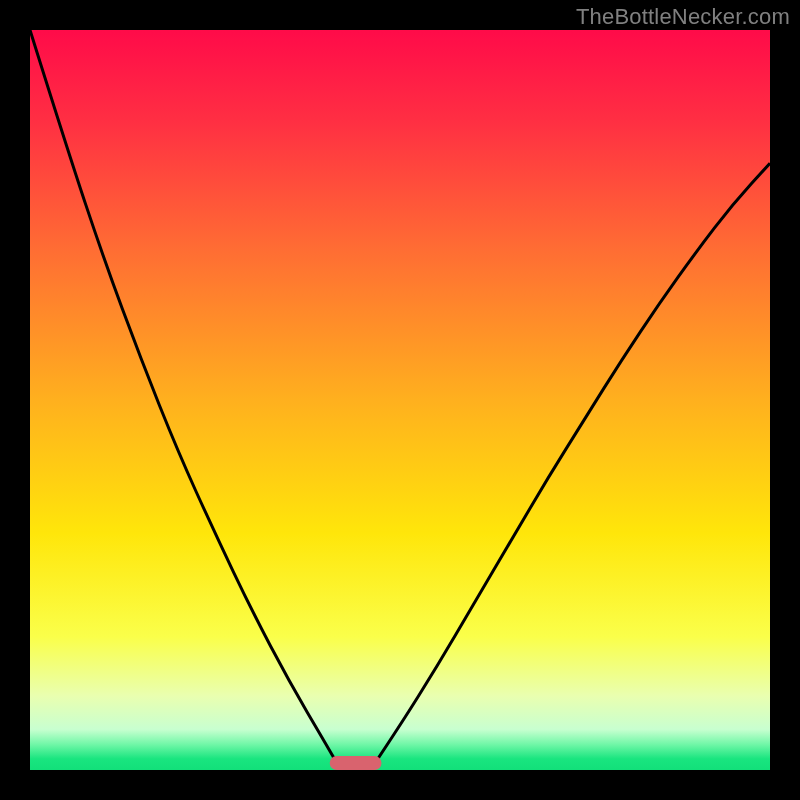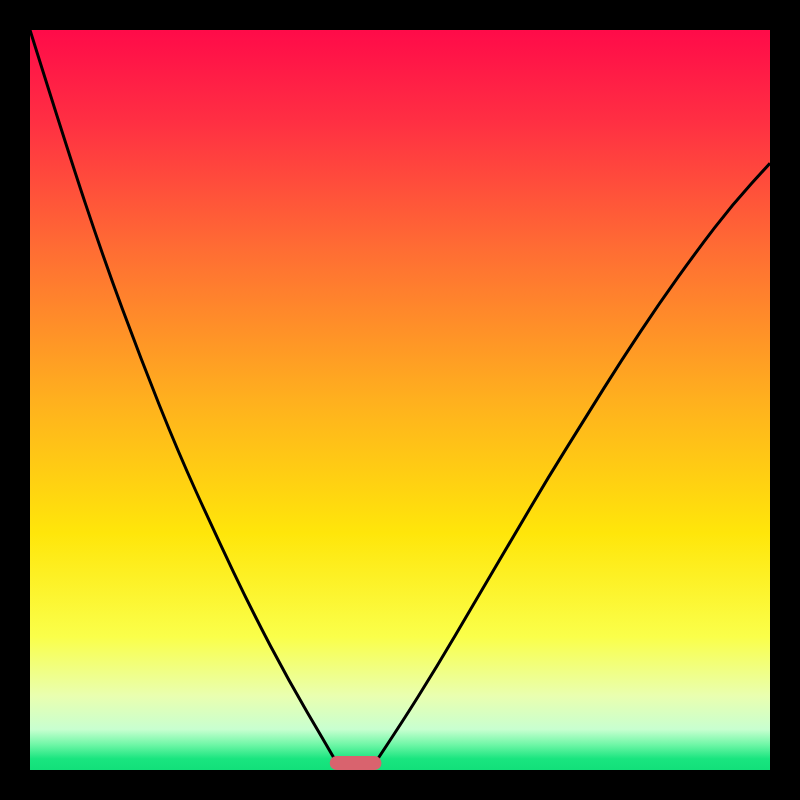--- a/index.html
+++ b/index.html
@@ -33,20 +33,21 @@
     font-size: 22px;
     font-weight: 500;
     letter-spacing: 0.2px;
   }
   svg { display: block; }
 </style>
 </head>
 <body>
 
 <div class="frame">
+  <div class="attribution">TheBottleNecker.com</div>
 
   <div class="plot">
     <svg id="svg" width="740" height="740" viewBox="0 0 740 740">
       <defs>
         <linearGradient id="bg-grad" x1="0" y1="0" x2="0" y2="1">
             <stop offset="0%" stop-color="#ff0b49"></stop>
             <stop offset="12%" stop-color="#ff2e43"></stop>
             <stop offset="30%" stop-color="#ff6e33"></stop>
             <stop offset="50%" stop-color="#ffb01e"></stop>
             <stop offset="68%" stop-color="#ffe60a"></stop>

